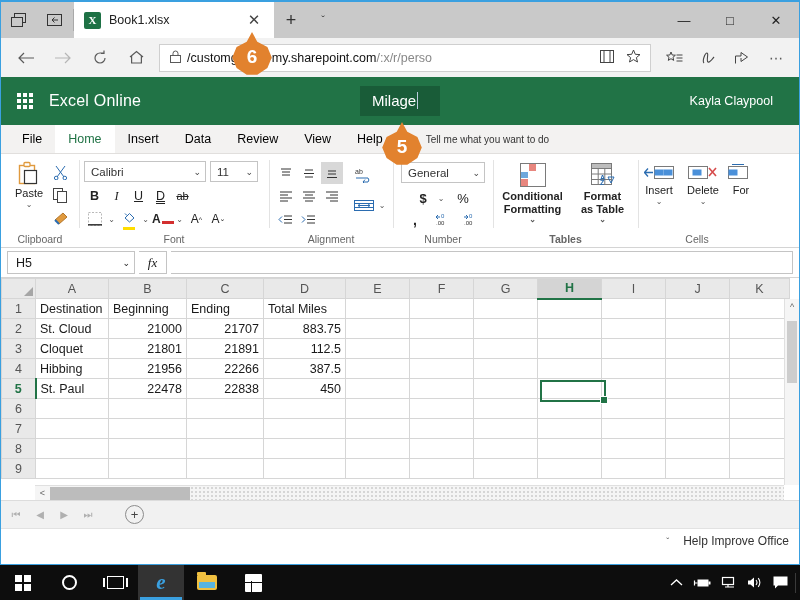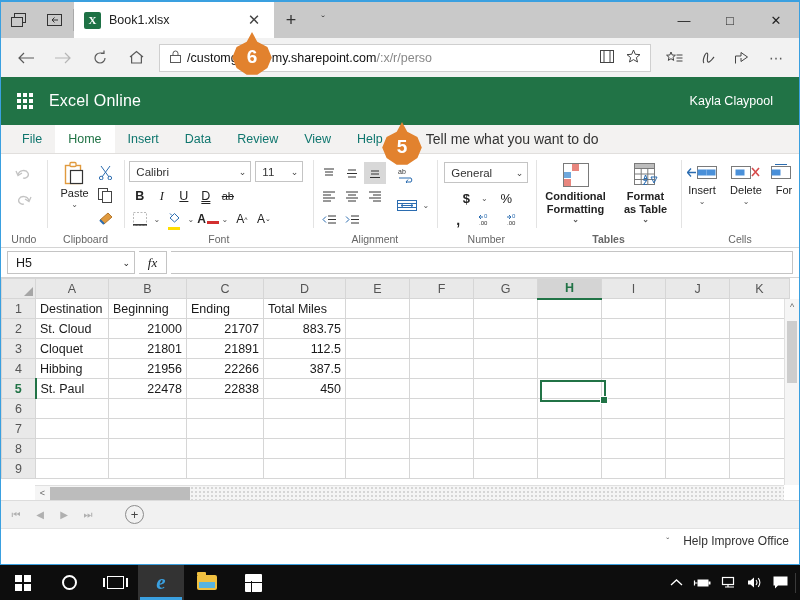--- a/index.html
+++ b/index.html
@@ -73,23 +73,23 @@
   .fname {
     background: #195c38; padding: 6px 12px 7px 12px; font-size: 15px; color: #fff;
     display: flex; align-items: center; pointer-events: auto; min-width: 80px;
   }
   .caret-bar { display: inline-block; width: 1px; height: 17px; background: #bcd; margin-left: 1px; }
   .xl-user { margin-left: auto; margin-right: 26px; font-size: 12.5px; }
 
   
   .rtabs { height: 29px; background: #f3f2f1; display: flex; align-items: stretch; padding-left: 8px;
            border-bottom: 1px solid #e1dfdd; }
-  .rtab { padding: 0 13px; display: flex; align-items: center; font-size: 12.5px; color: #0f766e; }
+  .rtab { padding: 0 13px; display: flex; align-items: center; font-size: 12.5px; color: #000000; }
   .rtab.active { background: #fff; color: #217346; }
-  .tellme { margin-left: 30px; display: flex; align-items: center; font-size: 14px; color: #333; }
+  .tellme { margin-left: 30px; display: flex; align-items: center; font-size: 10px; color: #333; }
 
   
   .ribbon { height: 94px; background: #fff; display: flex; border-bottom: 1px solid #d4d4d4; position: relative; }
   .rgroup { display: flex; flex-direction: column; align-items: center; position: relative;
             padding: 3px 5px 0 5px; height: 94px; }
   .rgroup + .rgroup::before {
     content: ""; position: absolute; left: 0; top: 6px; bottom: 20px; width: 1px; background: #e3e3e3;
   }
   .rg-body { flex: 1; display: flex; align-items: flex-start; }
   .rg-label { font-size: 10.5px; color: #666; text-align: center; padding-bottom: 3px; }
@@ -331,53 +331,42 @@
             <i></i>
             <i></i>
             <i></i>
             <i></i>
             <i></i>
             <i></i>
             <i></i>
           </div>
       </div>
       <div class="xl-brand">Excel Online</div>
+      <div class="xl-center">
+        <div class="fname">
+            <span>Milage</span>
+            <span class="caret-bar"></span>
+          </div>
+      </div>
       <div class="xl-user">Kayla Claypool</div>
     </div>
 
     <div class="rtabs">
       <div class="rtab">File</div>
       <div class="rtab active">Home</div>
       <div class="rtab">Insert</div>
       <div class="rtab">Data</div>
       <div class="rtab">Review</div>
       <div class="rtab">View</div>
       <div class="rtab">Help</div>
       <div class="tellme">Tell me what you want to do</div>
     </div>
 
     <div class="ribbon">
 
-      <div class="rgroup" style="width:46px;">
-        <div class="rg-body" style="flex-direction:column;gap:4px;padding-top:6px;">
-          <div class="sm-btn dis">
-            <svg width="17" height="15" viewBox="0 0 17 15">
-                <path d="M3 8 C4 3 11 2 13 6 C14.5 9 11 12 8 11" fill="none" stroke="#c3c3c3" stroke-width="1.3"></path>
-                <path d="M1 4 L3 8.5 L7 6" fill="none" stroke="#c3c3c3" stroke-width="1.3"></path>
-              </svg>
-          </div>
-          <div class="sm-btn dis">
-            <svg width="17" height="15" viewBox="0 0 17 15">
-                <path d="M14 8 C13 3 6 2 4 6 C2.5 9 6 12 9 11" fill="none" stroke="#c3c3c3" stroke-width="1.3"></path>
-                <path d="M16 4 L14 8.5 L10 6" fill="none" stroke="#c3c3c3" stroke-width="1.3"></path>
-              </svg>
-          </div>
-        </div>
-        <div class="rg-label">Undo</div>
-      </div>
 
       <div class="rgroup" style="width:78px;">
         <div class="rg-body" style="padding-top:2px;">
           <div class="big-btn">
             <svg width="26" height="26" viewBox="0 0 26 26">
                 <rect x="3.5" y="4.5" width="15" height="18" fill="#fff" stroke="#e09a3e" stroke-width="1.4"></rect>
                 <rect x="8" y="1.5" width="6" height="4" rx="1" fill="#fff" stroke="#e09a3e" stroke-width="1.3"></rect>
                 <rect x="8.5" y="9.5" width="12" height="13" fill="#fff" stroke="#333" stroke-width="1.2"></rect>
               </svg>
             <span>Paste</span>

